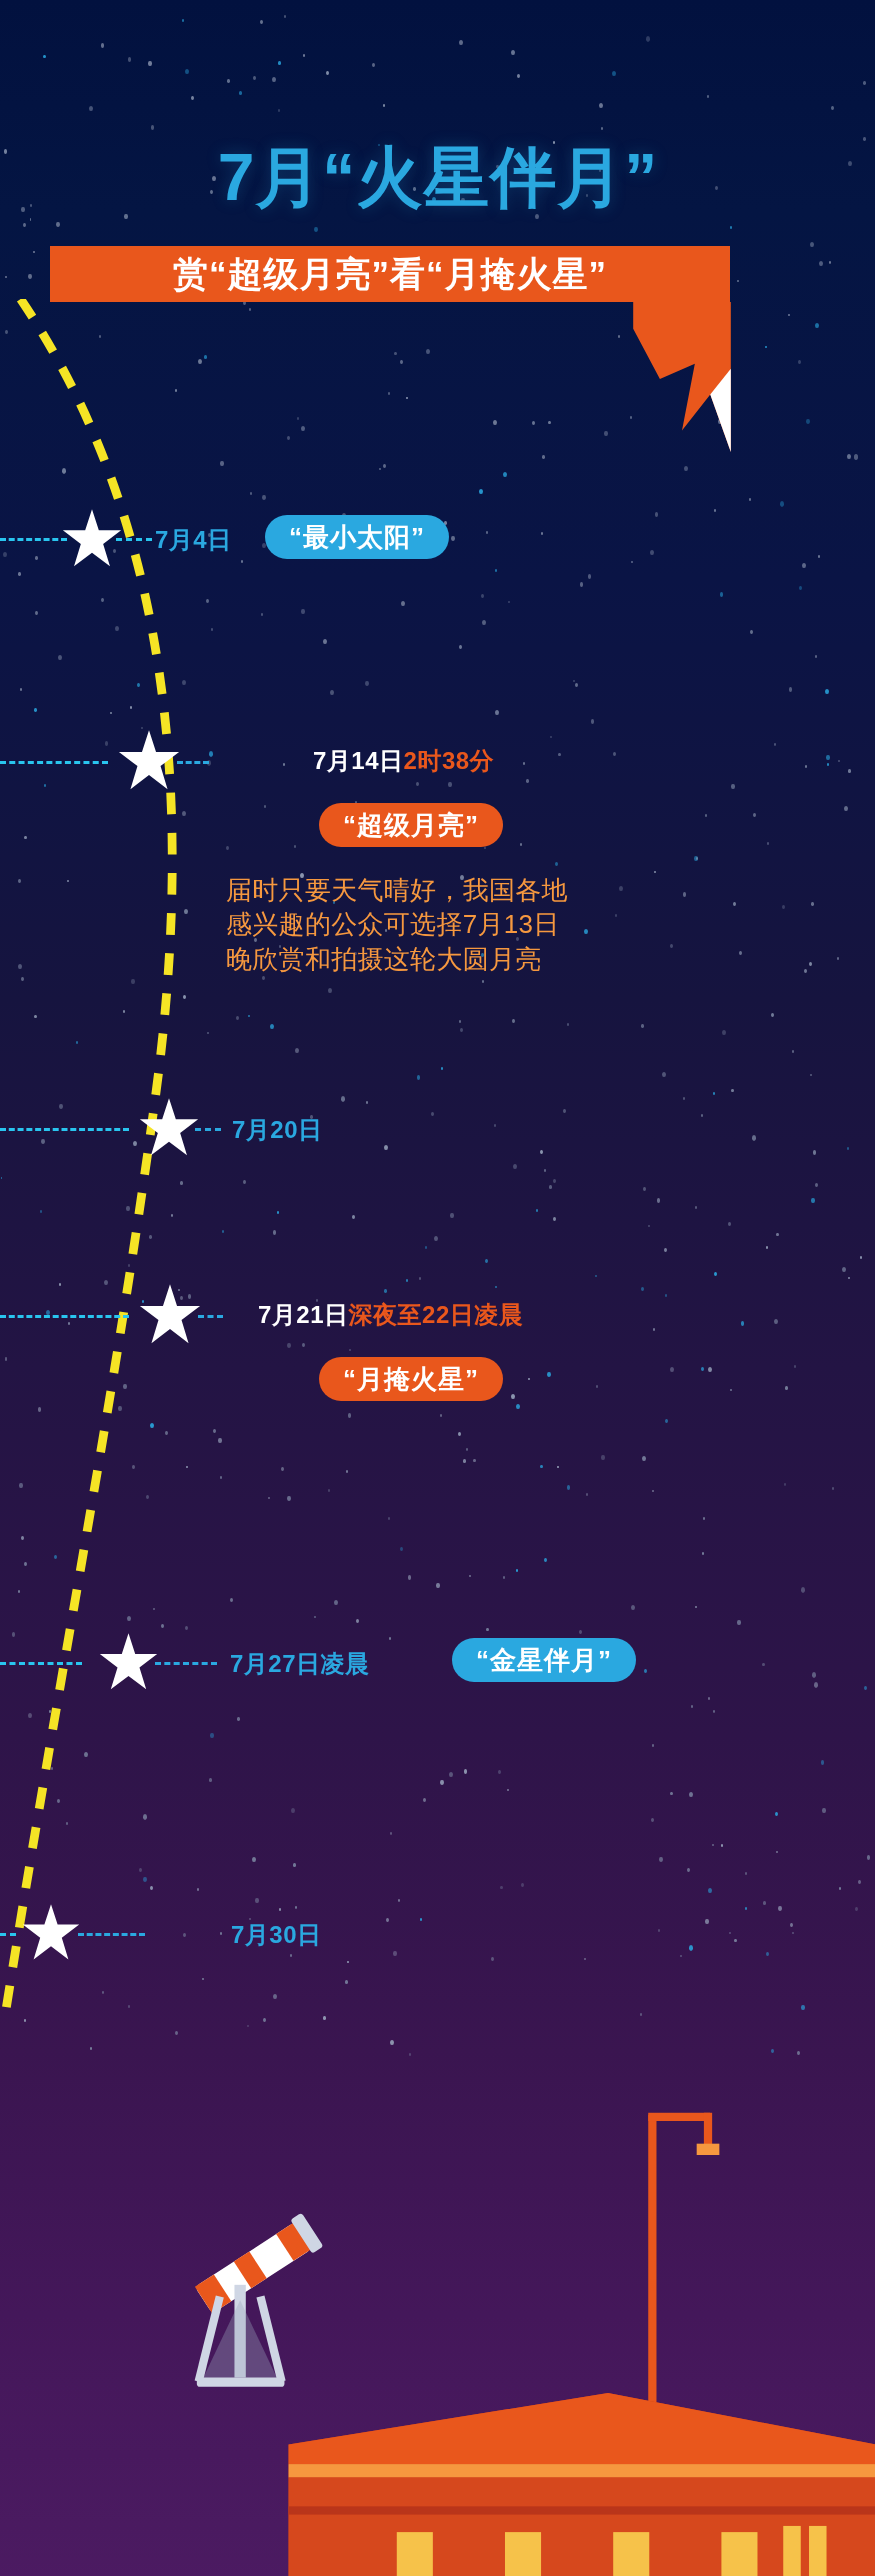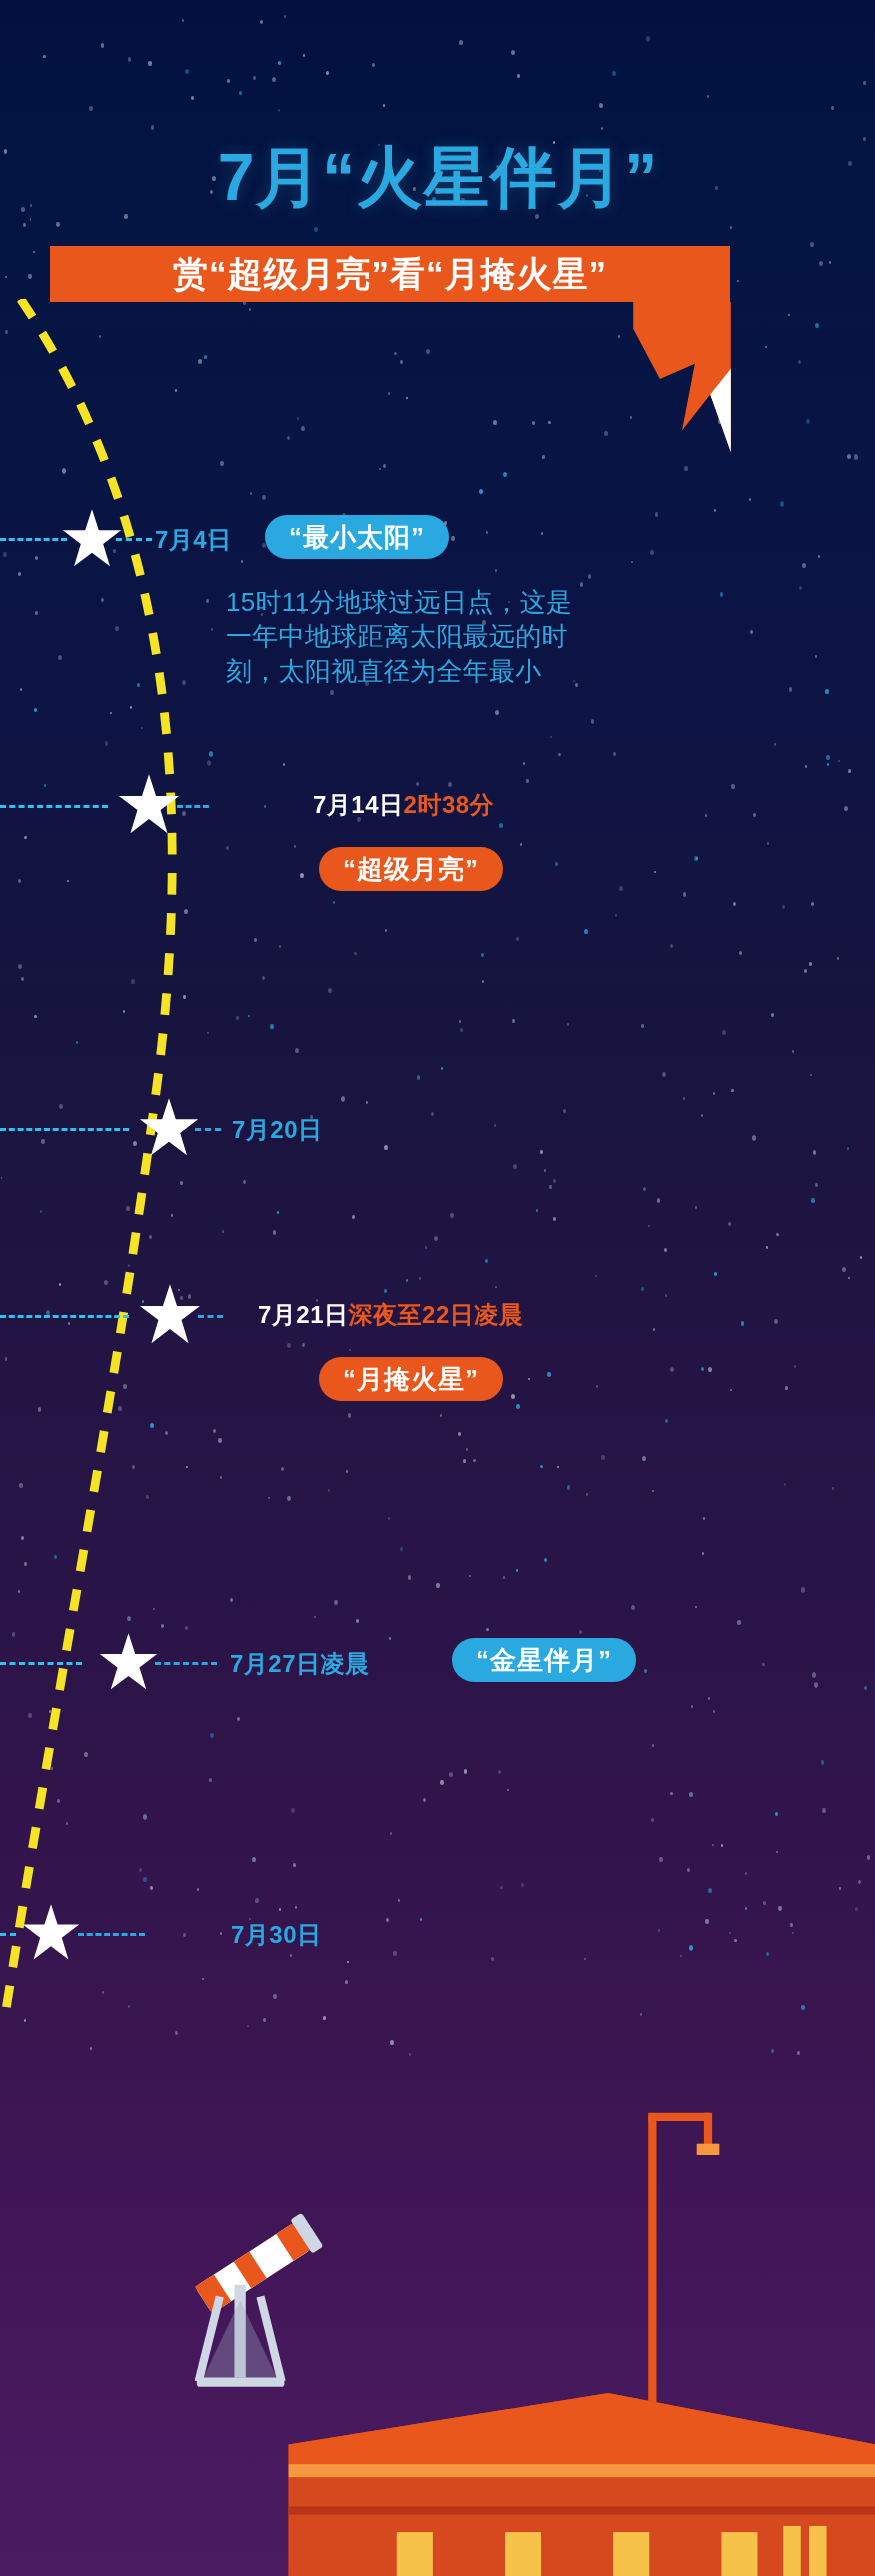--- a/index.html
+++ b/index.html
@@ -641,35 +641,35 @@
 <div class="row" style="top:505px; height:216px;">
   <div class="dashline" style="left:0px; top:33px; width:67px;"></div>
   <svg class="star-ico" style="left:61px; top:2.6px; width:62px; height:62px;" viewBox="0 0 100 100">
     <polygon points="50,2 61,36 97,36 68,58 79,94 50,72 21,94 32,58 3,36 39,36" fill="#ffffff"></polygon>
   </svg>
   <div class="dashline" style="left:116px; top:33px; width:36px;"></div>
   <div class="date blue" style="left:155px; top:18.5px;">
     <span class="main">7月4日</span><span class="accent"></span>
   </div>
   <div class="pill blue" style="left:265px; top:10.3px;">“最小太阳”</div>
-  <div class="body blue" style="left:226px; top:80px; width:464px;">15时11分地球过远日点，这是
-一年中地球距离太阳最远的时
-刻，太阳视直径为全年最小</div>
 </div>
 
-<div class="row" style="top:762px; height:319px;">
+<div class="row" style="top:718px; height:319px;">
   <div class="dashline" style="left:0px; top:43px; width:108px;"></div>
   <svg class="star-ico" style="left:117px; top:11.3px; width:64px; height:64px;" viewBox="0 0 100 100">
     <polygon points="50,2 61,36 97,36 68,58 79,94 50,72 21,94 32,58 3,36 39,36" fill="#ffffff"></polygon>
   </svg>
   <div class="dashline short" style="left:177px; top:43px; width:32px;"></div>
   <div class="date white" style="left:313px; top:27px;">
     <span class="main">7月14日</span><span class="accent">2时38分</span>
   </div>
   <div class="pill orange" style="left:319px; top:85px;">“超级月亮”</div>
+  <div class="body orange" style="left:226px; top:155px; width:489px;">届时只要天气晴好，我国各地
+感兴趣的公众可选择7月13日
+晚欣赏和拍摄这轮大圆月亮</div>
 </div>
 
 <div class="row" style="top:1092px; height:175px;">
   <div class="dashline" style="left:0px; top:36px; width:129px;"></div>
   <svg class="star-ico" style="left:138px; top:5.2px; width:62px; height:62px;" viewBox="0 0 100 100">
     <polygon points="50,2 61,36 97,36 68,58 79,94 50,72 21,94 32,58 3,36 39,36" fill="#ffffff"></polygon>
   </svg>
   <div class="dashline short" style="left:195px; top:36px; width:26px;"></div>
   <div class="date blue" style="left:232px; top:21.6px;">
     <span class="main">7月20日</span><span class="accent"></span>

